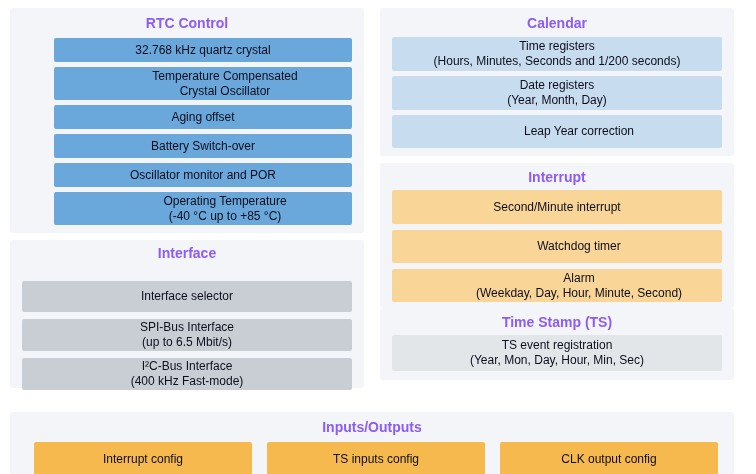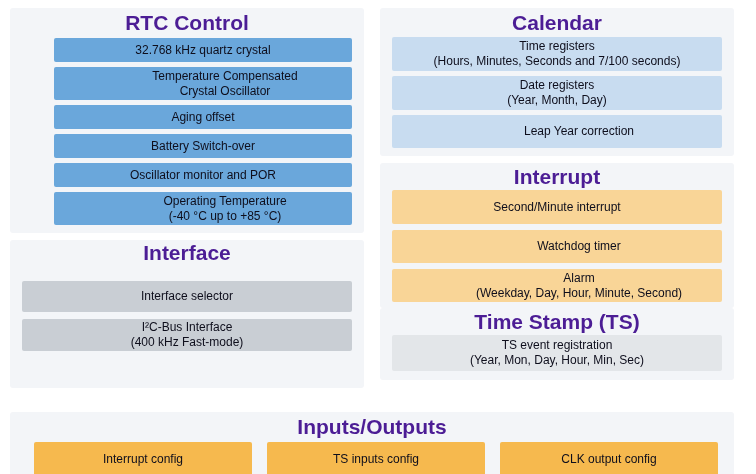--- a/index.html
+++ b/index.html
@@ -23,22 +23,22 @@
     border-radius: 3px;
     padding: 0 12px;
     display: flex;
     flex-direction: column;
   }
   .panel-title {
     display: flex;
     align-items: center;
     justify-content: center;
     font-weight: 700;
-    font-size: 21px;
-    color: #4c1d95;
+    font-size: 14px;
+    color: #8b5cf6;
     flex: 0 0 auto;
   }
   .blocks { display: flex; flex-direction: column; }
 
   .block {
     display: flex;
     align-items: center;
     justify-content: center;
     text-align: center;
     font-size: 12px;
@@ -103,34 +103,36 @@
           <div class="block fill-blue h24">Oscillator monitor and POR</div>
           <div class="block fill-blue h33">Operating Temperature
 (-40 °C up to +85 °C)</div>
         </div>
       </div>
 
       <div class="panel sec-interface">
         <div class="panel-title">Interface</div>
         <div class="blocks">
           <div class="block fill-gray h31">Interface selector</div>
+          <div class="block fill-gray h32">SPI-Bus Interface
+(up to 6.5 Mbit/s)</div>
           <div class="block fill-gray h32">I²C-Bus Interface
 (400 kHz Fast-mode)</div>
         </div>
       </div>
 
     </div>
 
     <div class="col">
 
       <div class="panel sec-calendar">
         <div class="panel-title">Calendar</div>
         <div class="blocks">
           <div class="block fill-lightblue h34">Time registers
-(Hours, Minutes, Seconds and 7/100 seconds)</div>
+(Hours, Minutes, Seconds and 1/200 seconds)</div>
           <div class="block fill-lightblue h34">Date registers
 (Year, Month, Day)</div>
           <div class="block fill-lightblue h33">Leap Year correction</div>
         </div>
       </div>
 
       <div class="panel sec-interrupt">
         <div class="panel-title">Interrupt</div>
         <div class="blocks">
           <div class="block fill-peach h34">Second/Minute interrupt</div>

